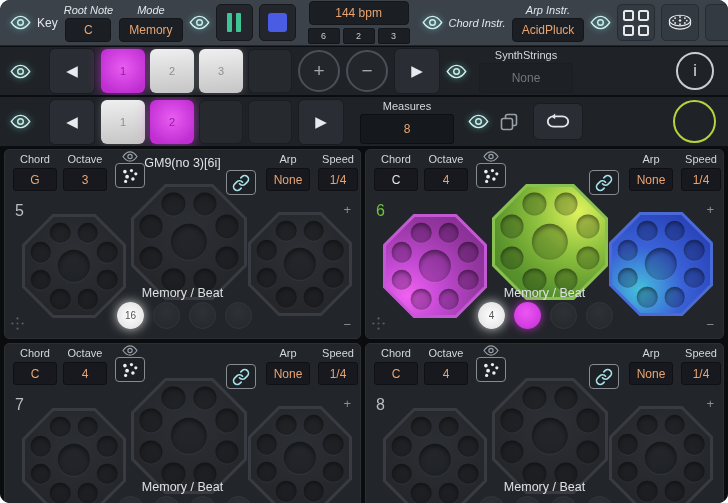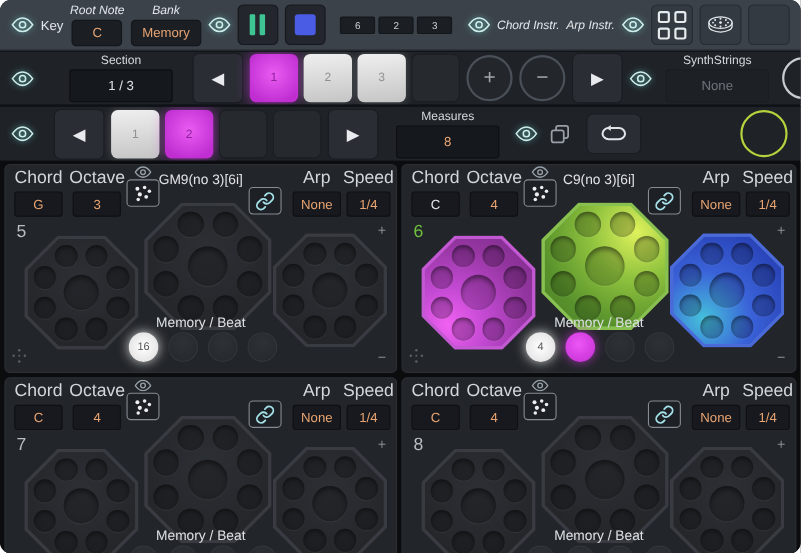--- a/index.html
+++ b/index.html
@@ -56,21 +56,21 @@
 
   
   .main{position:absolute;left:0;top:147px;right:0;bottom:0;background:#0a0c0e;}
   .quad{position:absolute;background:#222529;border:1px solid #2b2f34;border-radius:5px;box-sizing:border-box;}
   #q5{left:4px;top:2px;width:357px;height:190px;}
   #q6{left:365px;top:2px;width:359px;height:190px;}
   #q7{left:4px;top:196px;width:357px;height:200px;}
   #q8{left:365px;top:196px;width:359px;height:200px;}
   .qhead{position:absolute;left:0;top:0;width:100%;height:50px;z-index:3;}
   .qh-group{position:absolute;top:3px;display:flex;flex-direction:column;align-items:center;gap:3px;}
-  .qh-label{font-size:16px;color:#d3d7db;}
+  .qh-label{font-size:11px;color:#d3d7db;}
   .qh-box{min-width:44px;height:23px;background:#17191e;border:1px solid #0e1013;border-radius:3px;display:flex;align-items:center;justify-content:center;
           font-size:12px;color:#e9a471;box-sizing:border-box;padding:0 6px;}
   .qh-title{position:absolute;left:0;right:0;top:6px;text-align:center;font-size:12.5px;color:#e0e3e7;}
   .qh-eyestack{position:absolute;left:110px;top:1px;display:flex;flex-direction:column;align-items:center;gap:1px;}
   .smallbox{width:30px;height:25px;background:#1d2126;border:1px solid #868c93;border-radius:4px;display:flex;align-items:center;justify-content:center;box-sizing:border-box;}
   .qh-link{position:absolute;right:104px;top:20px;color:#a5e0e8;}
   .qbody{position:absolute;left:0;top:50px;right:0;bottom:0;z-index:1;}
   .qnum{position:absolute;left:10px;top:2px;font-size:16px;color:#b9bec4;}
   .corner{position:absolute;right:9px;color:#8a8f96;font-size:13px;}
   .corner.plus{top:2px;}
@@ -112,56 +112,58 @@
           <path d="M1.5 8 C5.5 2.2 8.6 1 12 1 s6.5 1.2 10.5 7 C18.5 13.8 15.4 15 12 15 S5.5 13.8 1.5 8 Z"></path>
           <circle cx="12" cy="8" r="3.2"></circle>
         </svg>
     </span>
     <span class="key-label">Key</span>
     <div class="tbg">
       <span class="lbl">Root Note</span>
       <div class="box">C</div>
     </div>
     <div class="tbg">
-      <span class="lbl">Bank</span>
+      <span class="lbl">Mode</span>
       <div class="box">Memory</div>
     </div>
     <span class="eye">
       <svg viewBox="0 0 24 16" fill="none" stroke="currentColor" stroke-width="1.6">
           <path d="M1.5 8 C5.5 2.2 8.6 1 12 1 s6.5 1.2 10.5 7 C18.5 13.8 15.4 15 12 15 S5.5 13.8 1.5 8 Z"></path>
           <circle cx="12" cy="8" r="3.2"></circle>
         </svg>
     </span>
     <div class="tbtn">
       <span class="pausebar"></span>
       <span class="pausebar"></span>
     </div>
     <div class="tbtn">
       <span class="stopsq"></span>
     </div>
     <span class="sp"></span>
     <div class="tbg">
+      <div class="box" style="min-width:100px;">144 bpm</div>
       <div class="subs">
         <span class="sub">6</span>
         <span class="sub">2</span>
         <span class="sub">3</span>
       </div>
     </div>
     <span class="sp"></span>
     <span class="eye">
       <svg viewBox="0 0 24 16" fill="none" stroke="currentColor" stroke-width="1.6">
           <path d="M1.5 8 C5.5 2.2 8.6 1 12 1 s6.5 1.2 10.5 7 C18.5 13.8 15.4 15 12 15 S5.5 13.8 1.5 8 Z"></path>
           <circle cx="12" cy="8" r="3.2"></circle>
         </svg>
     </span>
     <div class="tbg">
       <span class="lbl">Chord Instr.</span>
     </div>
     <div class="tbg">
       <span class="lbl">Arp Instr.</span>
+      <div class="box">AcidPluck</div>
     </div>
     <span class="eye">
       <svg viewBox="0 0 24 16" fill="none" stroke="currentColor" stroke-width="1.6">
           <path d="M1.5 8 C5.5 2.2 8.6 1 12 1 s6.5 1.2 10.5 7 C18.5 13.8 15.4 15 12 15 S5.5 13.8 1.5 8 Z"></path>
           <circle cx="12" cy="8" r="3.2"></circle>
         </svg>
     </span>
     <div class="iconbtn">
       <span class="gridic">
           <i></i>
@@ -192,24 +194,20 @@
     </div>
   </div>
 
   <div class="rowstrip row2">
     <span class="eye">
       <svg viewBox="0 0 24 16" fill="none" stroke="currentColor" stroke-width="1.6">
           <path d="M1.5 8 C5.5 2.2 8.6 1 12 1 s6.5 1.2 10.5 7 C18.5 13.8 15.4 15 12 15 S5.5 13.8 1.5 8 Z"></path>
           <circle cx="12" cy="8" r="3.2"></circle>
         </svg>
     </span>
-    <div class="sbg">
-      <span class="lbl">Section</span>
-      <div class="box">1 / 3</div>
-    </div>
     <div class="navbtn first">◀</div>
     <div class="padrow">
         <div class="pad magenta">1</div>
         <div class="pad light">2</div>
         <div class="pad light">3</div>
         <div class="pad dark"></div>
       </div>
     <div class="cbtn">+</div>
     <div class="cbtn">−</div>
     <div class="navbtn">▶</div>
@@ -463,21 +461,20 @@
             <svg width="18" height="16" viewBox="0 0 24 22" fill="#eceef0">
                 <circle cx="5" cy="5" r="2.5"></circle>
                 <circle cx="14" cy="3.5" r="2.2"></circle>
                 <circle cx="20" cy="8" r="2.2"></circle>
                 <circle cx="8" cy="12" r="2.6"></circle>
                 <circle cx="16" cy="15" r="2.4"></circle>
                 <circle cx="6" cy="18.5" r="2.2"></circle>
               </svg>
           </div>
         </div>
-        <div class="qh-title">C9(no 3)[6i]</div>
         <div class="qh-link smallbox">
           <svg width="18" height="18" viewBox="0 0 24 24" fill="none" stroke="#a5e0e8" stroke-width="2.2" stroke-linecap="round">
               <path d="M10 13a5 5 0 0 0 7.54.54l3-3a5 5 0 0 0-7.07-7.07l-1.72 1.71"></path>
               <path d="M14 11a5 5 0 0 0-7.54-.54l-3 3a5 5 0 0 0 7.07 7.07l1.71-1.71"></path>
             </svg>
         </div>
         <div class="qh-group" style="right:50px;">
           <span class="qh-label">Arp</span>
           <div class="qh-box">None</div>
         </div>

